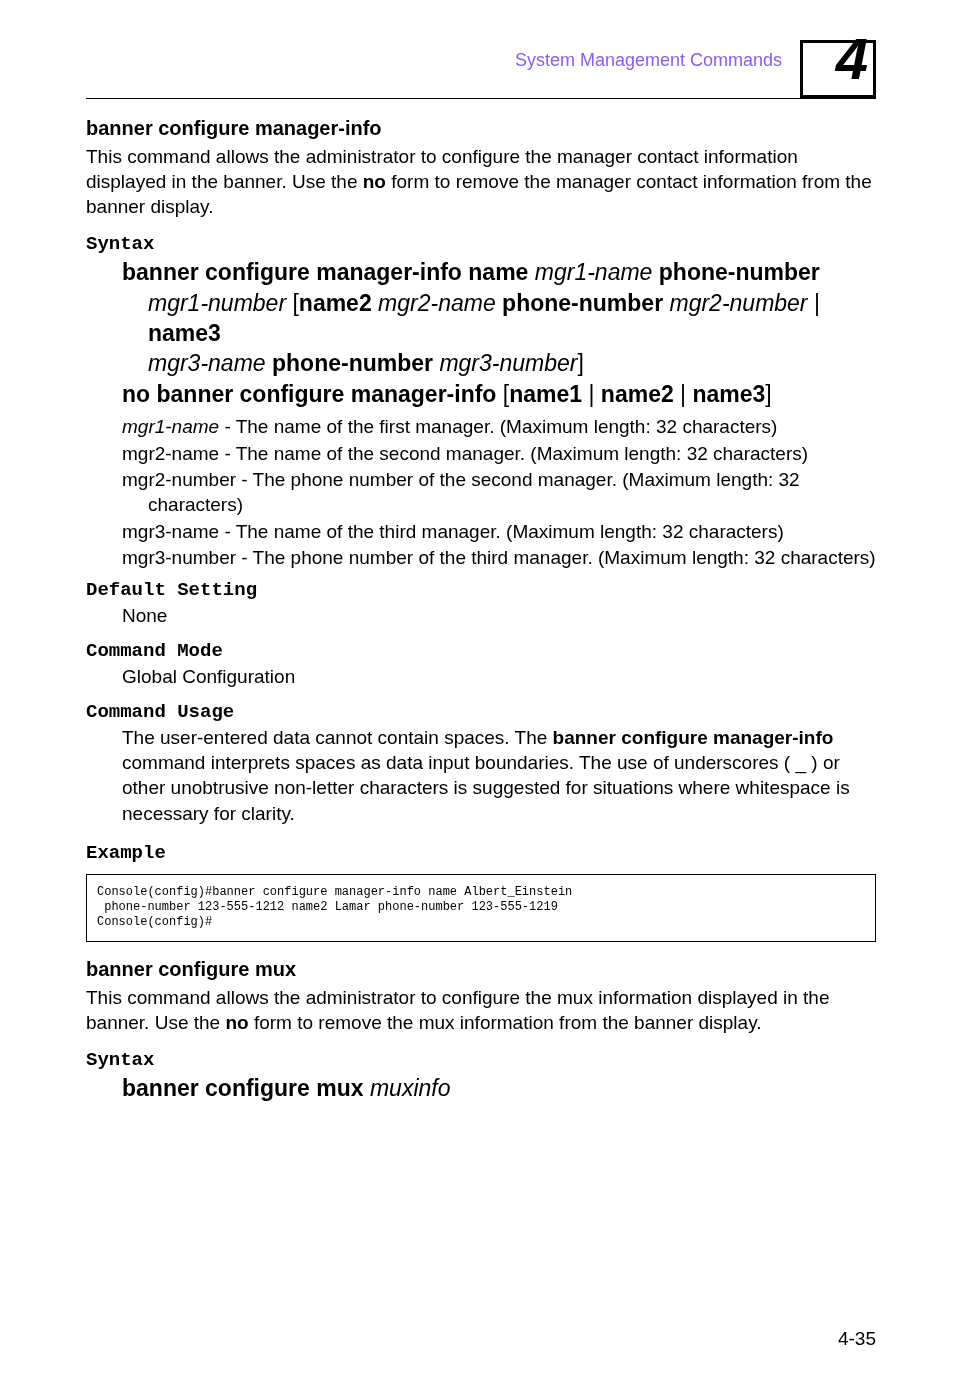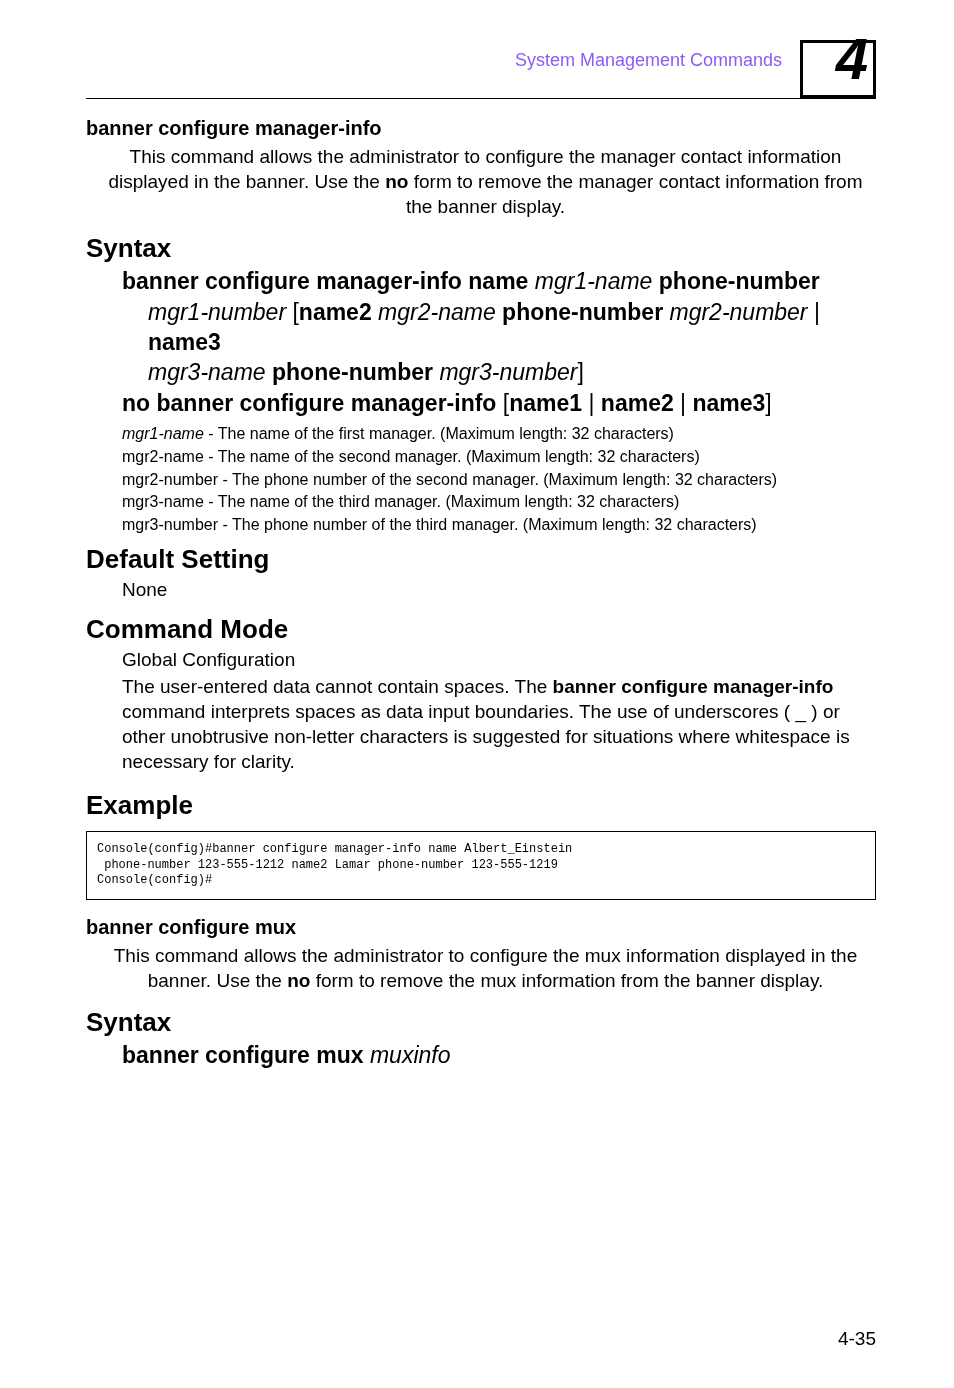--- a/index.html
+++ b/index.html
@@ -58,37 +58,37 @@
     border-top: 1px solid #000;
     margin: 2px 0 18px 0;
   }
   h2.section {
     font-size: 20px;
     font-weight: bold;
     margin: 8px 0 4px 0;
   }
   p.intro {
     font-size: 19px;
-    margin: 0 0 14px 9px;
+    margin: 0 0 14px 0;
     line-height: 1.32;
-    text-align: center;
   }
   h3.sub {
-    font-size: 26px;
+    font-size: 19px;
     font-weight: bold;
     margin: 8px 0 2px 0;
+    font-family: Liberation Mono, monospace;
   }
   .syntax-block {
     margin: 2px 0 6px 36px;
     font-size: 23px;
     line-height: 1.32;
   }
   .param-list {
     margin: 6px 0 0 36px;
-    font-size: 16px;
+    font-size: 19px;
     line-height: 1.30;
   }
   .param-item {
     text-indent: -26px;
     padding-left: 26px;
     margin-bottom: 2px;
   }
   .body-indent {
     margin: 2px 0 0 36px;
     font-size: 19px;
@@ -153,20 +153,21 @@
     <div class="param-item">mgr3-name - The name of the third manager. (Maximum length: 32 characters)</div>
     <div class="param-item">mgr3-number - The phone number of the third manager. (Maximum length: 32 characters)</div>
   </div>
 
   <h3 class="sub">Default Setting</h3>
   <div class="body-indent">None</div>
 
   <h3 class="sub" style="margin-top:12px">Command Mode</h3>
   <div class="body-indent">Global Configuration</div>
 
+  <h3 class="sub" style="margin-top:12px">Command Usage</h3>
   <div class="body-indent">
     <span>The user-entered data cannot contain spaces. The </span><span class="bold">banner configure manager-info</span><span> command interprets spaces as data input boundaries. The use of underscores ( _ ) or other unobtrusive non-letter characters is suggested for situations where whitespace is necessary for clarity.</span>
   </div>
 
   <h3 class="sub" style="margin-top:16px">Example</h3>
   <div class="example-box">Console(config)#banner configure manager-info name Albert_Einstein 
  phone-number 123-555-1212 name2 Lamar phone-number 123-555-1219
 Console(config)#</div>
 
   <h2 class="section">banner configure mux</h2>

